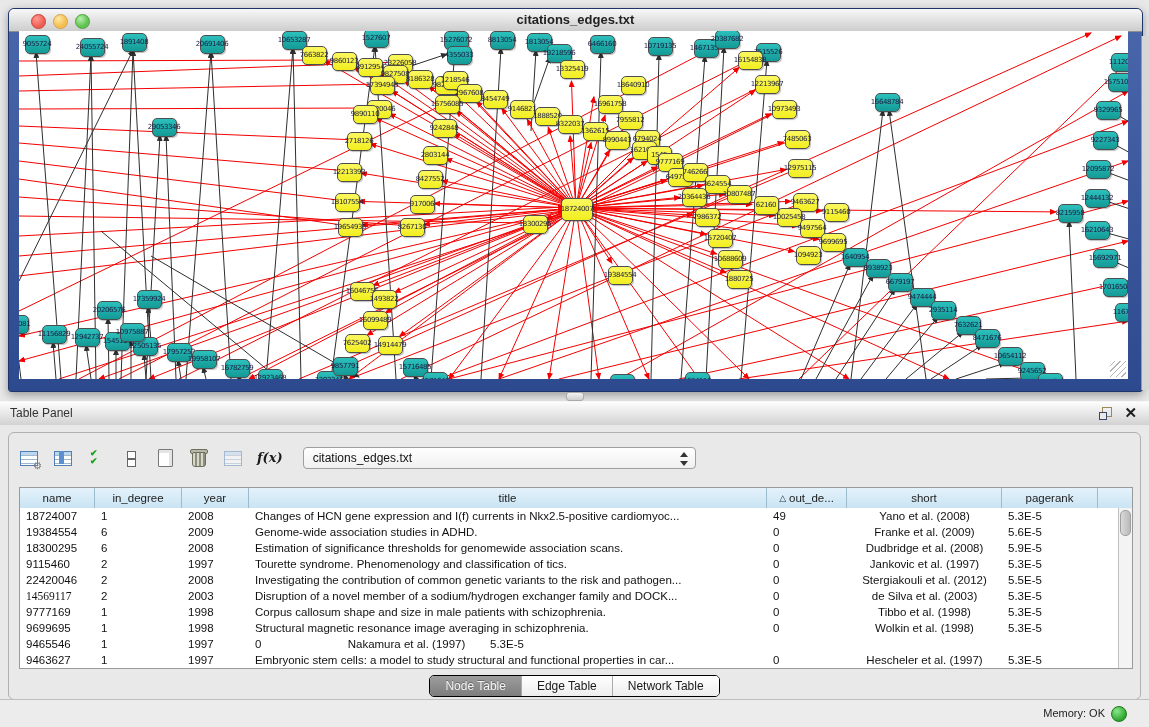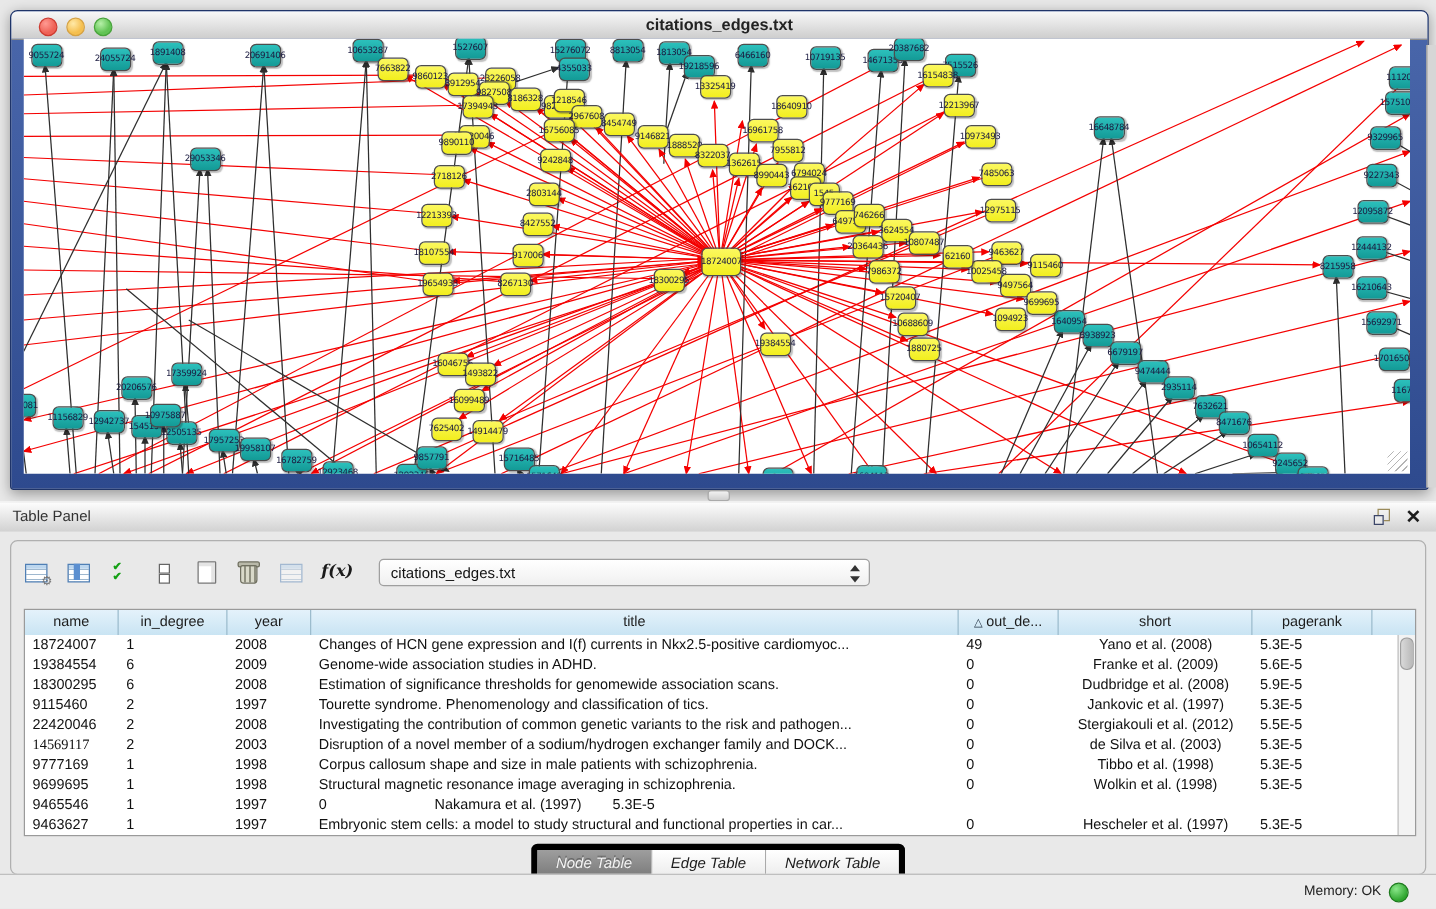--- a/index.html
+++ b/index.html
@@ -84,21 +84,21 @@
   #tbody{position:absolute;left:0;top:20px;right:13px;bottom:0;overflow:hidden;background:#fff;}
   .tr{display:flex;height:16px;line-height:16px;}
   .td{box-sizing:border-box;padding-left:6px;font-size:11.5px;color:#111;
     overflow:hidden;white-space:nowrap;}
   .td.center{text-align:center;padding-left:0;}
   #vscroll{position:absolute;right:0;top:20px;bottom:0;width:13px;background:#f3f3f3;border-left:1px solid #c0c0c0;}
   #vthumb{position:absolute;left:1px;top:2px;width:9px;height:24px;background:linear-gradient(90deg,#d9d9d9,#b9b9b9);
     border:1px solid #9f9f9f;border-radius:5px;}
   
   #tabs-row{position:absolute;left:0;right:0;top:242px;display:flex;justify-content:center;}
-  #tabs{display:inline-flex;border:5px solid #000000;border-radius:5px;overflow:hidden;background:#fff;font-style:italic;}
+  #tabs{display:inline-flex;border:1px solid #000000;border-radius:5px;overflow:hidden;background:#fff;}
   .tab{padding:3px 15px;font-size:12px;color:#1b1b1b;border-right:1px solid #aaa;background:linear-gradient(#fff,#ededed);}
   .tab:last-child{border-right:none;}
   .tab.active{background:linear-gradient(#9e9e9e,#7d7d7d);color:#f4f4f4;text-shadow:0 -1px 0 rgba(0,0,0,.3);}
   
   #status-bar{position:absolute;left:0;bottom:0;width:100%;height:27px;background:#ececec;border-top:1px solid #bfbfbf;}
   #mem-label{position:absolute;right:44px;top:7px;font-size:11px;color:#222;}
   #mem-dot{position:absolute;right:22px;top:6px;width:14px;height:14px;border-radius:50%;
     background:radial-gradient(circle at 35% 30%,#8ae88a,#2ea52e 70%);border:1px solid #1d7a1d;}
 </style>
 </head>

